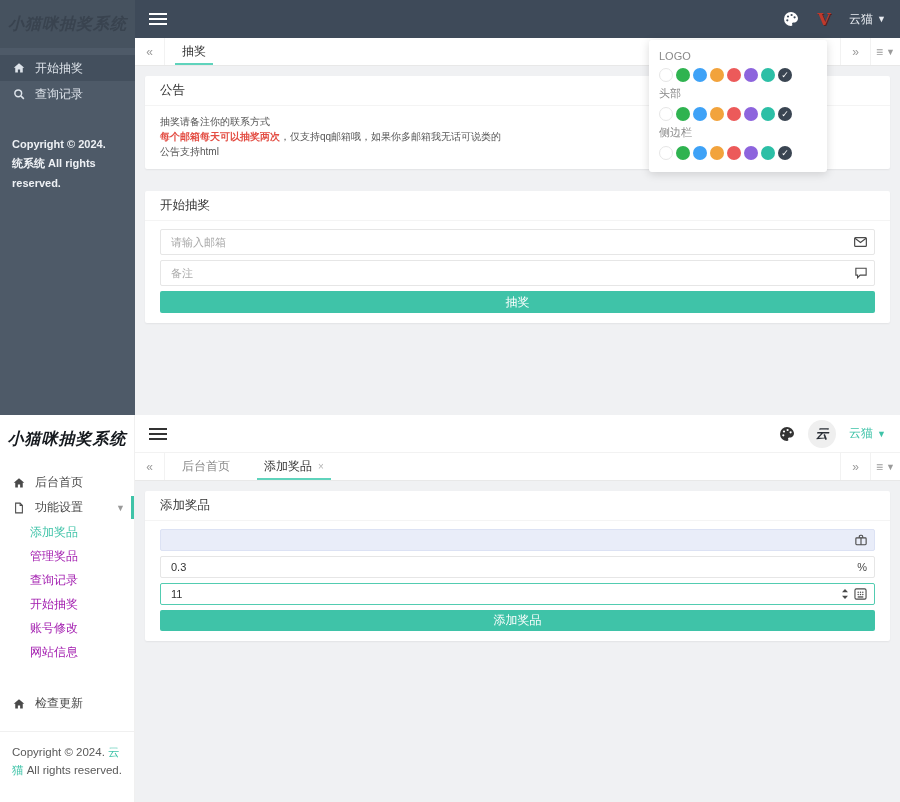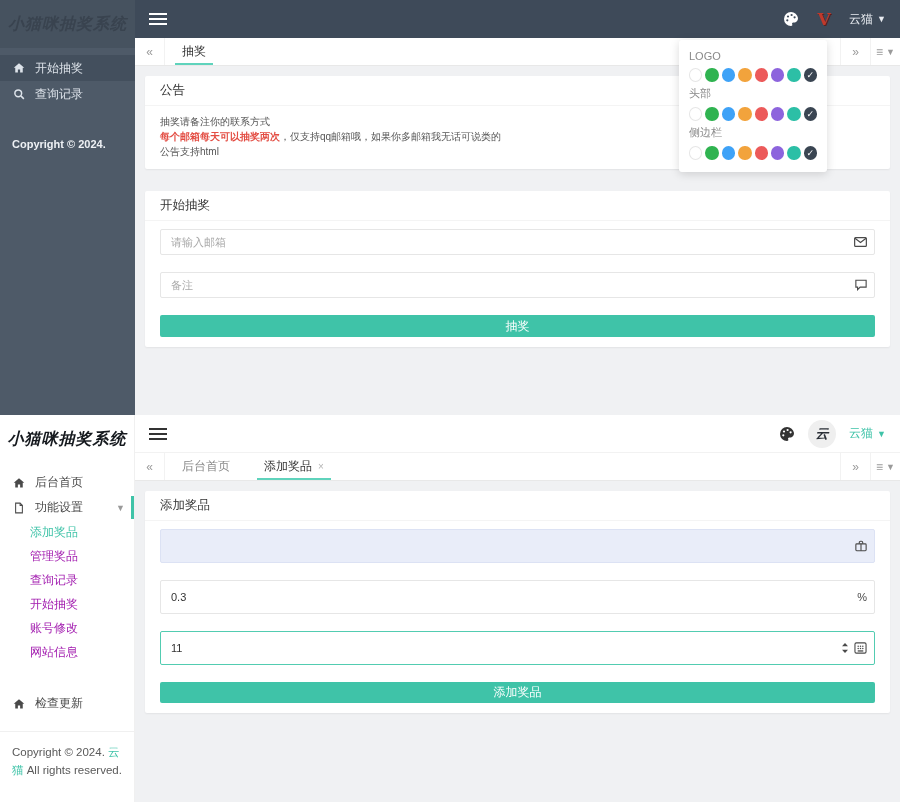--- a/index.html
+++ b/index.html
@@ -47,33 +47,33 @@
   .tb-menu { display:flex; align-items:center; gap:3px; color:#9a9a9a; }
 
   .t-content { flex:1; padding:10px; overflow:hidden; }
   .card { background:#fff; border-radius:2px; box-shadow:0 1px 2px rgba(0,0,0,.06); }
   .card + .card { margin-top:22px; }
   .card-title { padding:5px 15px; font-size:12.5px; color:#333; border-bottom:1px solid #f4f4f4; line-height:19px; }
   .card-body { padding:8px 15px 10px; }
   .ann { font-size:10px; color:#555; line-height:1.5; }
   .ann .red { color:#e34d43; font-weight:700; }
 
-  .field { position:relative; margin-bottom:17px;text-decoration:underline; }
+  .field { position:relative; margin-bottom:5px;text-decoration:underline; }
   .field input { width:100%; height:26px; border:1px solid #e6e6e6; border-radius:2px;
                  padding:0 30px 0 10px; font-size:11px; color:#333; outline:none; background:#fff;
                  font-family:inherit; }
   .field input::placeholder { color:#a9a9a9; }
   .suffix { position:absolute; right:8px; top:50%; transform:translateY(-50%); color:#4a4a4a;
             display:flex; align-items:center; gap:5px; font-size:10px; }
   .btn { display:block; width:100%; height:22px; background:#3fc3a8; color:#fff; border:none;
          border-radius:2px; font-size:12px; cursor:pointer; font-family:inherit; }
   .shot.top .btn { height:22px; }
 
   
-  .theme-panel { position:absolute; top:40px; right:73px; width:148px; background:#fff;
+  .theme-panel { position:absolute; top:40px; right:73px; width:178px; background:#fff;
                  border-radius:3px; box-shadow:0 2px 10px rgba(0,0,0,.15); padding:7px 10px 8px;
                  z-index:30; }
   .tp-label { font-size:11px; color:#8a8a8a; margin:3px 0 6px; }
   .dot-row { display:flex; gap:3px; margin-bottom:4px; }
   .dot { width:14px; height:14px; border-radius:50%; display:flex; align-items:center;
          justify-content:center; color:#fff; font-size:9px; line-height:1; cursor:pointer; }
   .dot.white { border:1px solid #e6e6e6; }
 
   
   .b-side { width:135px; background:#fff; border-right:1px solid #f0f0f0; display:flex;
@@ -96,21 +96,21 @@
 
   .b-main { flex:1; display:flex; flex-direction:column; background:#f0f1f3; position:relative; }
   .b-hdr { height:38px; background:#fff; --bg:#ffffff; border-bottom:1px solid #f2f2f2;
            display:flex; align-items:center; padding:0 14px; color:#333; flex-shrink:0; }
   .b-avatar { width:28px; height:28px; border-radius:50%; background:#efefef; display:flex;
               align-items:center; justify-content:center; font-family:"DejaVu Serif",serif;
               font-style:italic; font-weight:700; font-size:13px; color:#2a2f36; cursor:pointer; }
   .b-hdr .user { color:#3fc3a8; }
 
   .b-content { flex:1; padding:10px; overflow:hidden; }
-  .b-content .field input { height:34px; }
+  .b-content .field input { height:22px; }
   .field.autofill input { background:#e9edf9; border-color:#dce2f4; }
   .field.focused input { border:1px solid #52ccb1; }
   .b-content .btn { height:21px; }
 </style>
 </head>
 <body>
 
 <div class="stage">
 
   <section class="shot top">
@@ -126,20 +126,21 @@
         <div class="t-item">
           <svg width="12" height="12" viewBox="0 0 16 16" fill="none" stroke="currentColor" stroke-width="2">
               <circle cx="7" cy="7" r="4.5"></circle>
               <line x1="10.5" y1="10.5" x2="14.5" y2="14.5"></line>
             </svg>
           <span>查询记录</span>
         </div>
       </nav>
       <div class="t-foot">
         <div>Copyright © 2024.</div>
+        <div>统系统 All rights reserved.</div>
       </div>
     </aside>
 
     <div class="t-main">
       <header class="t-hdr">
         <svg width="18" height="14" viewBox="0 0 18 14" stroke="currentColor" stroke-width="2">
             <line x1="0" y1="2" x2="18" y2="2"></line>
             <line x1="0" y1="7" x2="18" y2="7"></line>
             <line x1="0" y1="12" x2="18" y2="12"></line>
           </svg>

